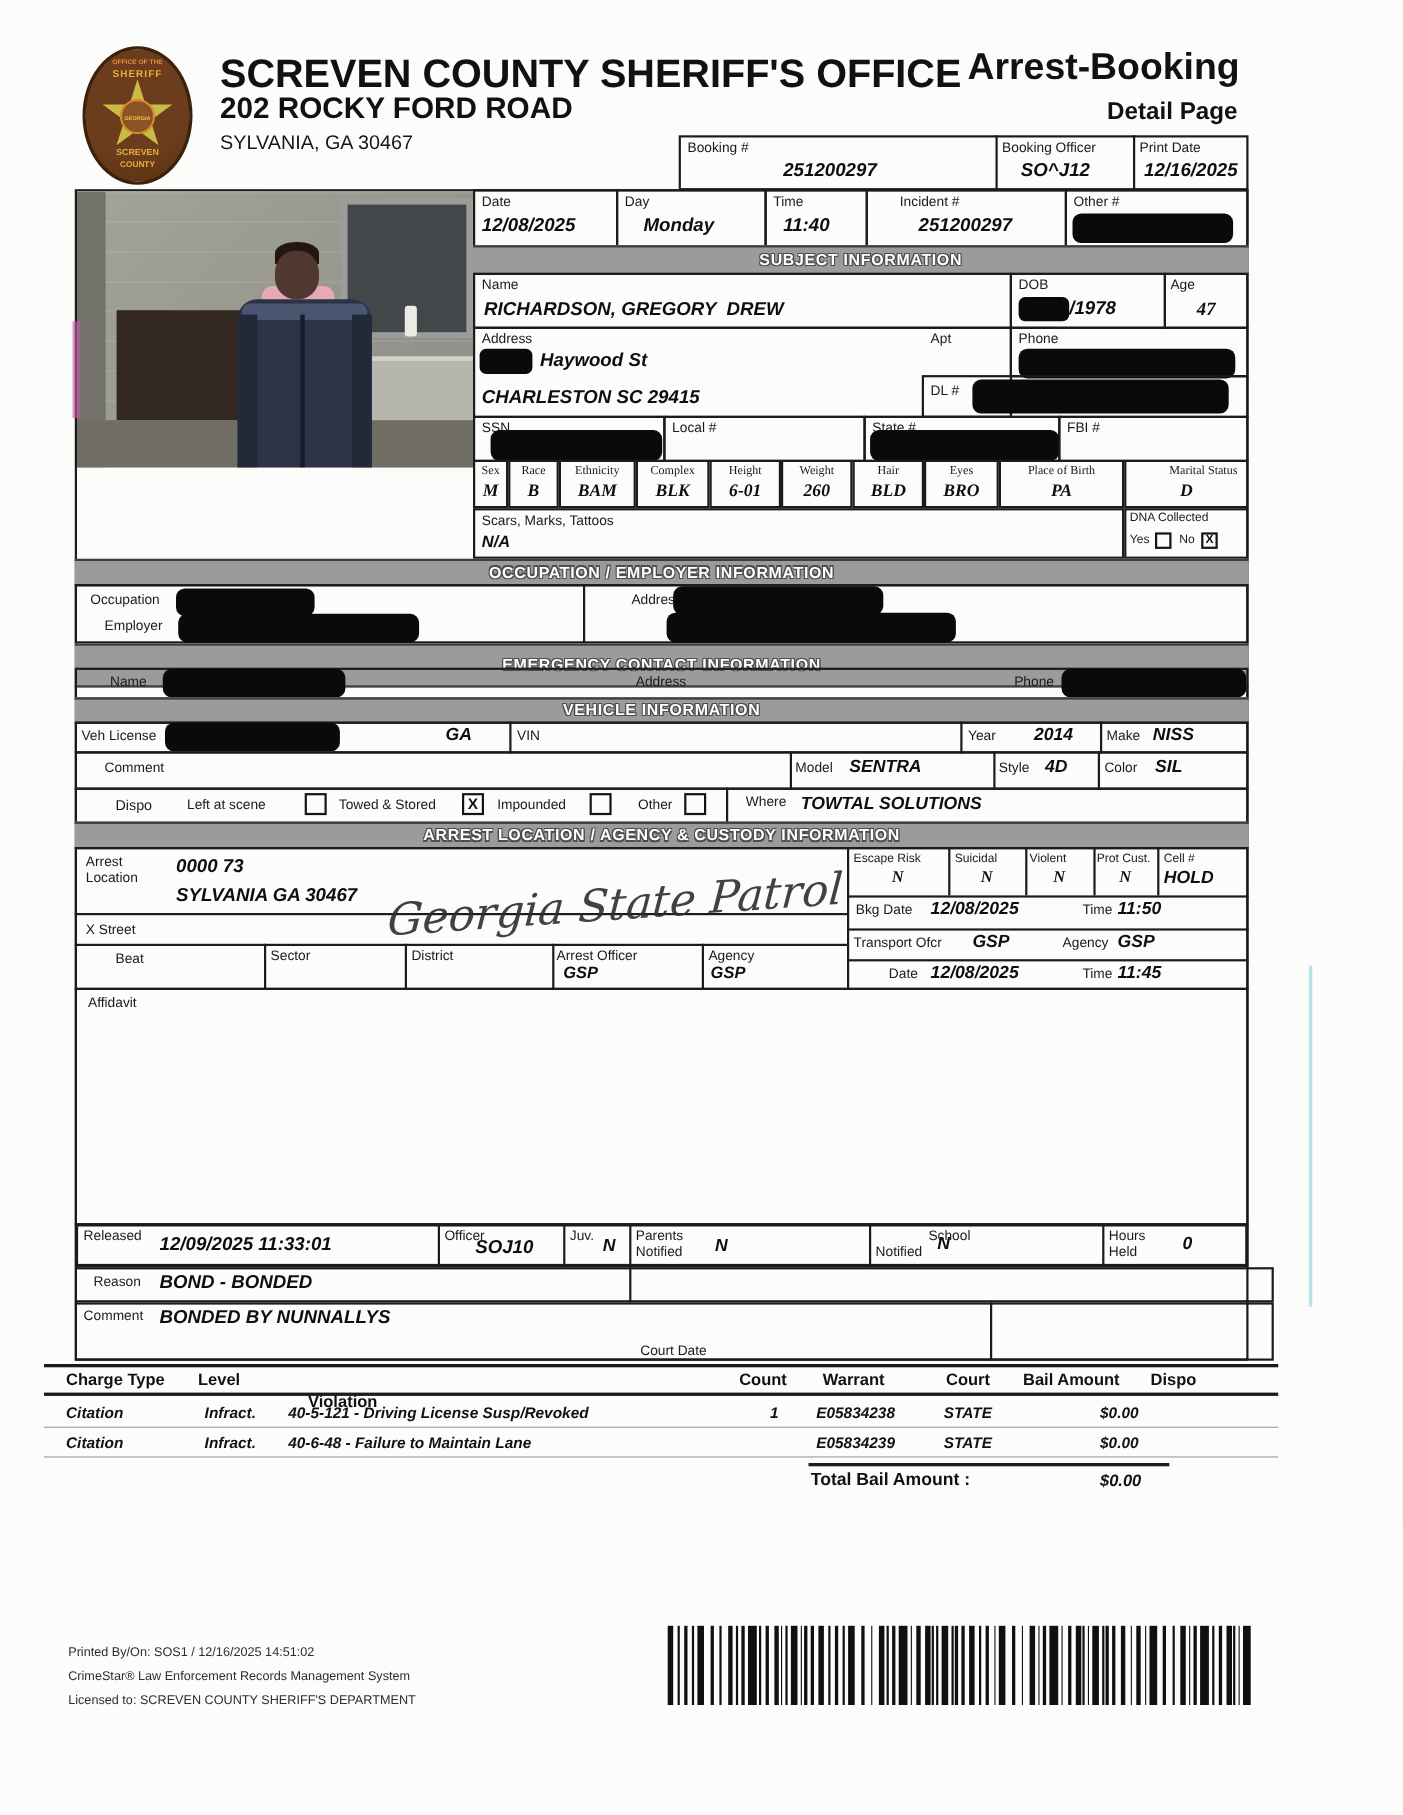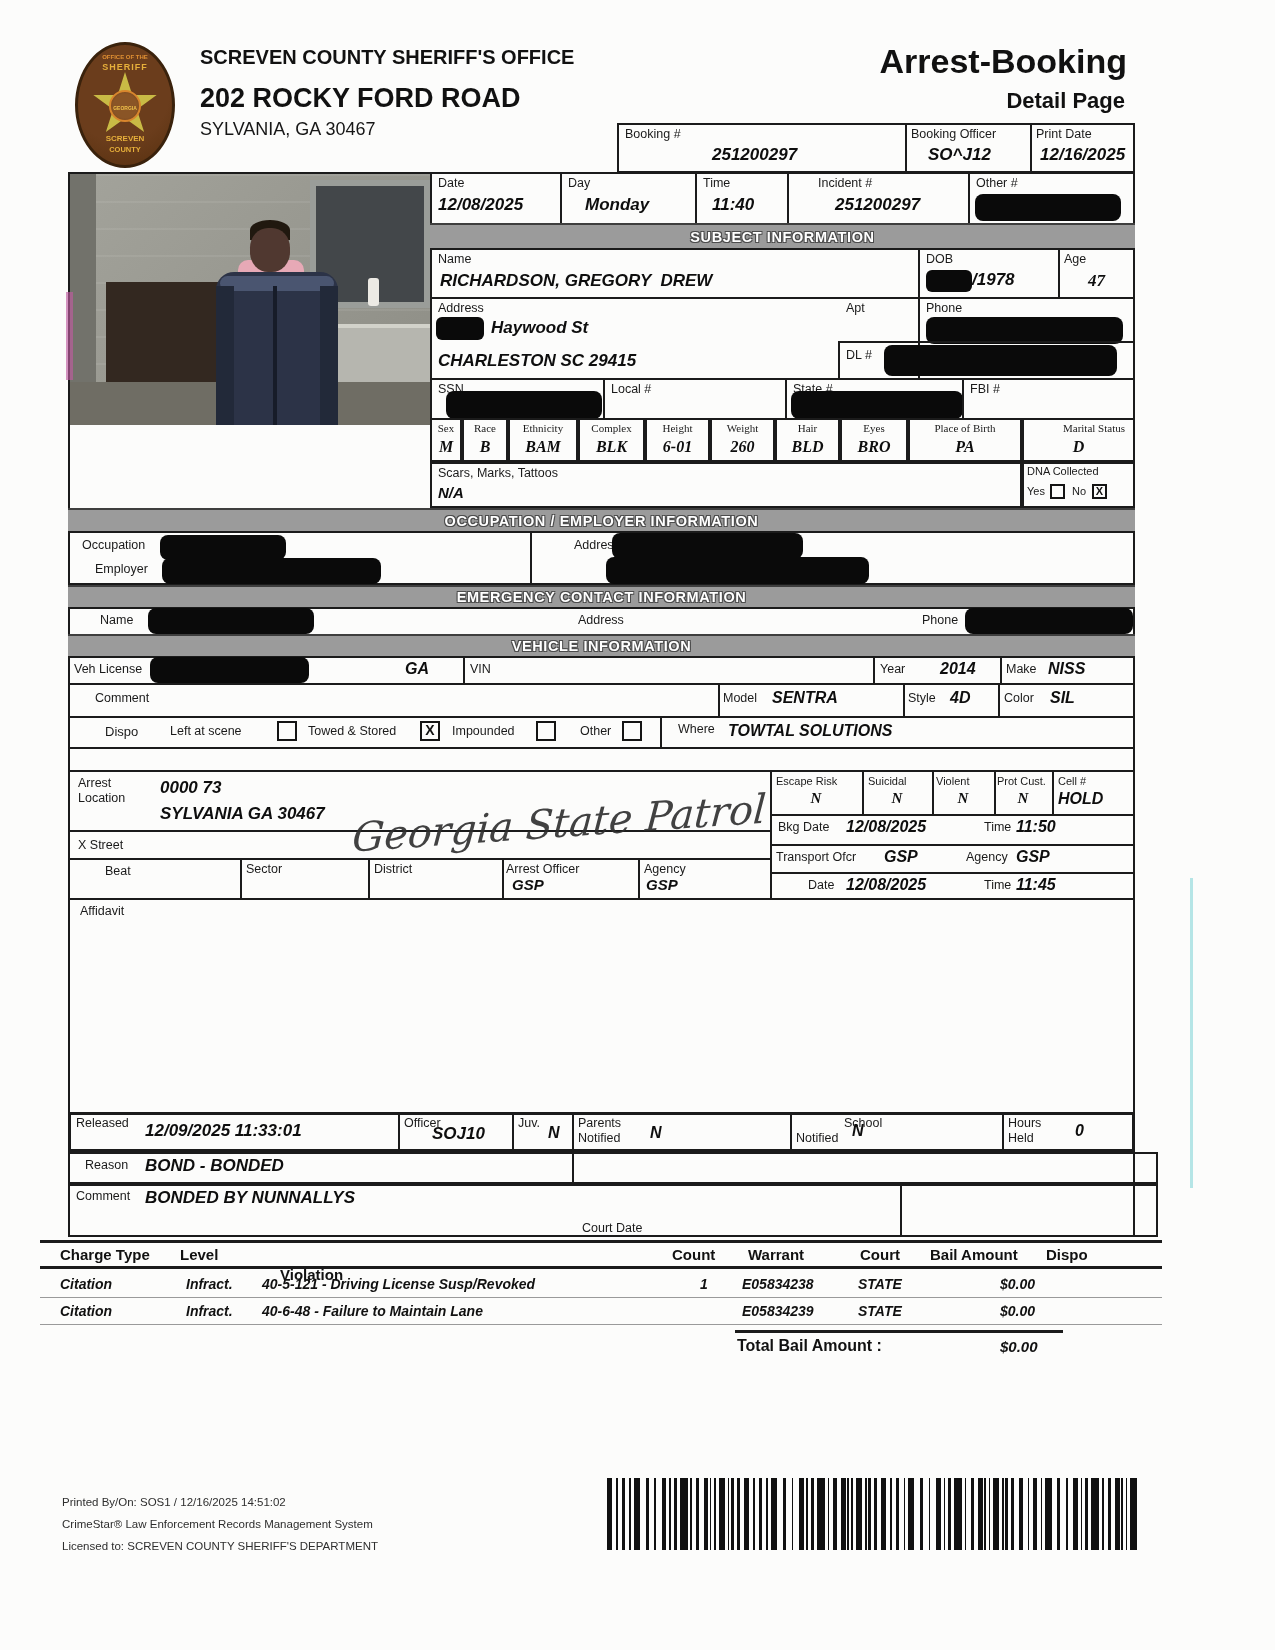--- a/index.html
+++ b/index.html
@@ -50,21 +50,21 @@
   <div class="badge">
     <div class="arc" style="top:9px;font-size:6px;">OFFICE OF THE</div>
     <div class="arc" style="top:17px;font-size:9px;letter-spacing:1px;color:#e6af3b;">SHERIFF</div>
     <div class="star"></div>
     <div class="badge-core"></div>
     <div class="arc" style="top:60px;font-size:5px;color:#f0c14a;">GEORGIA</div>
     <div class="arc" style="bottom:22px;font-size:8px;color:#e6af3b;">SCREVEN</div>
     <div class="arc" style="bottom:11px;font-size:7.5px;color:#e6af3b;">COUNTY</div>
   </div>
 
-  <div class="abs" style="left:200px;top:46px;font-size:20px;font-weight:bold;color:#111;white-space:nowrap;">SCREVEN COUNTY SHERIFF'S OFFICE</div>
+  <div class="abs" style="left:200px;top:46px;font-size:36px;font-weight:bold;color:#111;white-space:nowrap;">SCREVEN COUNTY SHERIFF'S OFFICE</div>
   <div class="abs" style="left:200px;top:83px;font-size:27px;font-weight:bold;color:#111;white-space:nowrap;">202 ROCKY FORD ROAD</div>
   <div class="abs" style="left:200px;top:119px;font-size:18px;color:#161616;white-space:nowrap;">SYLVANIA, GA 30467</div>
   <div class="abs" style="right:148px;top:42px;font-size:34px;font-weight:bold;color:#111;white-space:nowrap;">Arrest-Booking</div>
   <div class="abs" style="right:150px;top:88px;font-size:22px;font-weight:bold;color:#111;white-space:nowrap;">Detail Page</div>
 
   <div class="box" style="left:617px;top:123px;width:518px;height:50px;"></div>
   <div class="vline" style="left:905px;top:123px;height:50px;"></div>
   <div class="vline" style="left:1030px;top:123px;height:50px;"></div>
   <div class="lbl" style="left:625px;top:127px;">Booking #</div>
   <div class="val big" style="left:712px;top:145px;">251200297</div>
@@ -194,21 +194,21 @@
   <div class="box" style="left:68px;top:531px;width:1067px;height:54px;"></div>
   <div class="vline" style="left:530px;top:531px;height:54px;"></div>
   <div class="lbl" style="left:82px;top:538px;">Occupation</div>
   <div class="redact" style="left:160px;top:535px;width:126px;height:25px;"></div>
   <div class="lbl" style="left:95px;top:562px;">Employer</div>
   <div class="redact" style="left:162px;top:558px;width:219px;height:26px;"></div>
   <div class="lbl" style="left:574px;top:538px;">Address</div>
   <div class="redact" style="left:612px;top:533px;width:191px;height:26px;"></div>
   <div class="redact" style="left:606px;top:557px;width:263px;height:27px;"></div>
 
-  <div class="secbar" style="left:68px;top:585px;width:1067px;height:24px;">EMERGENCY CONTACT INFORMATION</div>
+  <div class="secbar" style="left:68px;top:585px;width:1067px;height:40px;">EMERGENCY CONTACT INFORMATION</div>
   <div class="box" style="left:68px;top:607px;width:1067px;height:29px;"></div>
   <div class="lbl" style="left:100px;top:613px;">Name</div>
   <div class="redact" style="left:148px;top:608px;width:166px;height:26px;"></div>
   <div class="lbl" style="left:578px;top:613px;">Address</div>
   <div class="lbl" style="left:922px;top:613px;">Phone</div>
   <div class="redact" style="left:965px;top:608px;width:168px;height:26px;"></div>
 
   <div class="secbar" style="left:68px;top:634px;width:1067px;height:24px;">VEHICLE INFORMATION</div>
   <div class="box" style="left:68px;top:656px;width:1067px;height:29px;"></div>
   <div class="vline" style="left:463px;top:656px;height:29px;"></div>
@@ -242,20 +242,21 @@
   <div class="chk" style="left:277px;top:721px;"></div>
   <div class="lbl" style="left:308px;top:724px;">Towed &amp; Stored</div>
   <div class="chk" style="left:420px;top:721px;">X</div>
   <div class="lbl" style="left:452px;top:724px;">Impounded</div>
   <div class="chk" style="left:536px;top:721px;"></div>
   <div class="lbl" style="left:580px;top:724px;">Other</div>
   <div class="chk" style="left:622px;top:721px;"></div>
   <div class="lbl" style="left:678px;top:722px;">Where</div>
   <div class="val" style="left:728px;top:722px;">TOWTAL SOLUTIONS</div>
 
+  <div class="secbar" style="left:68px;top:747px;width:1067px;height:25px;">ARREST LOCATION / AGENCY &amp; CUSTODY INFORMATION</div>
   <div class="box" style="left:68px;top:770px;width:1067px;height:130px;"></div>
   <div class="vline" style="left:770px;top:770px;height:130px;"></div>
 
   <div class="lbl" style="left:78px;top:776px;">Arrest</div>
   <div class="lbl" style="left:78px;top:791px;">Location</div>
   <div class="val big" style="left:160px;top:778px;">0000 73</div>
   <div class="val big" style="left:160px;top:804px;">SYLVANIA GA 30467</div>
   <div class="hline" style="left:68px;top:830px;width:702px;"></div>
   <div class="lbl" style="left:78px;top:838px;">X Street</div>
   <div class="hline" style="left:68px;top:858px;width:702px;"></div>

